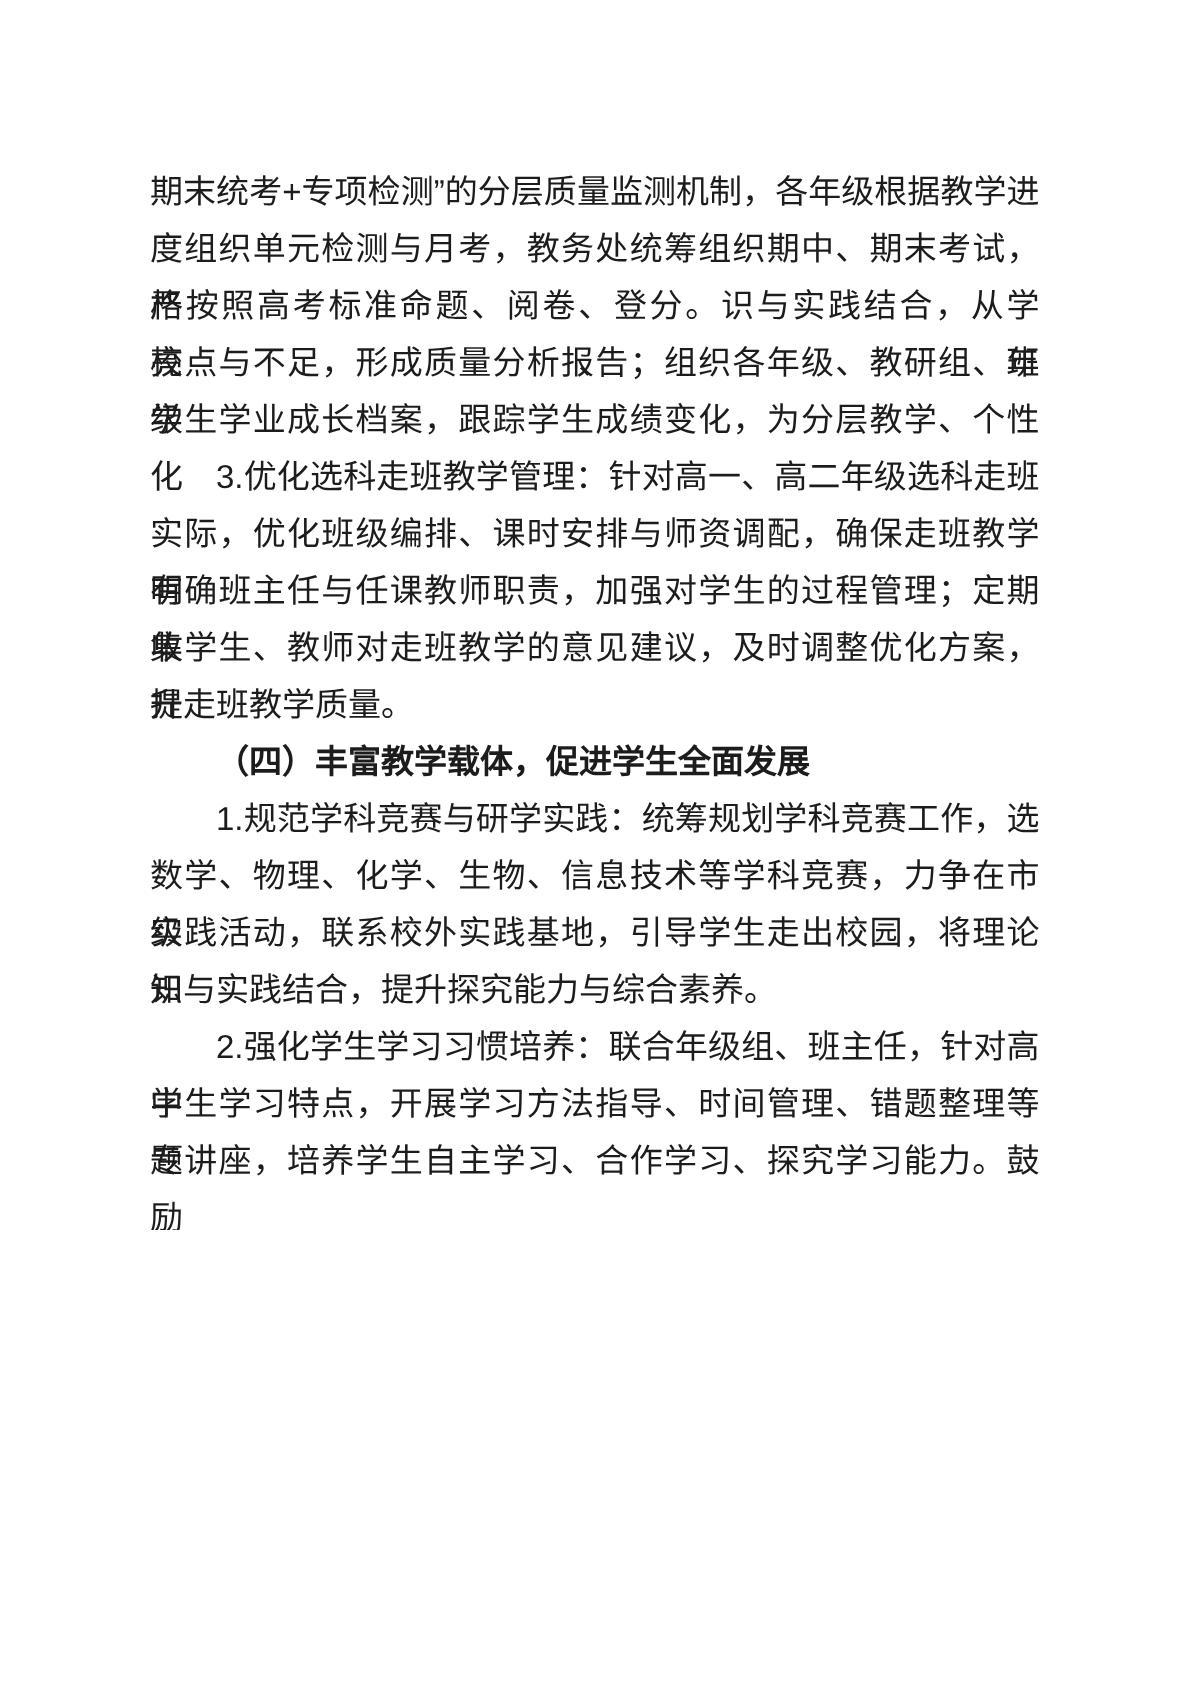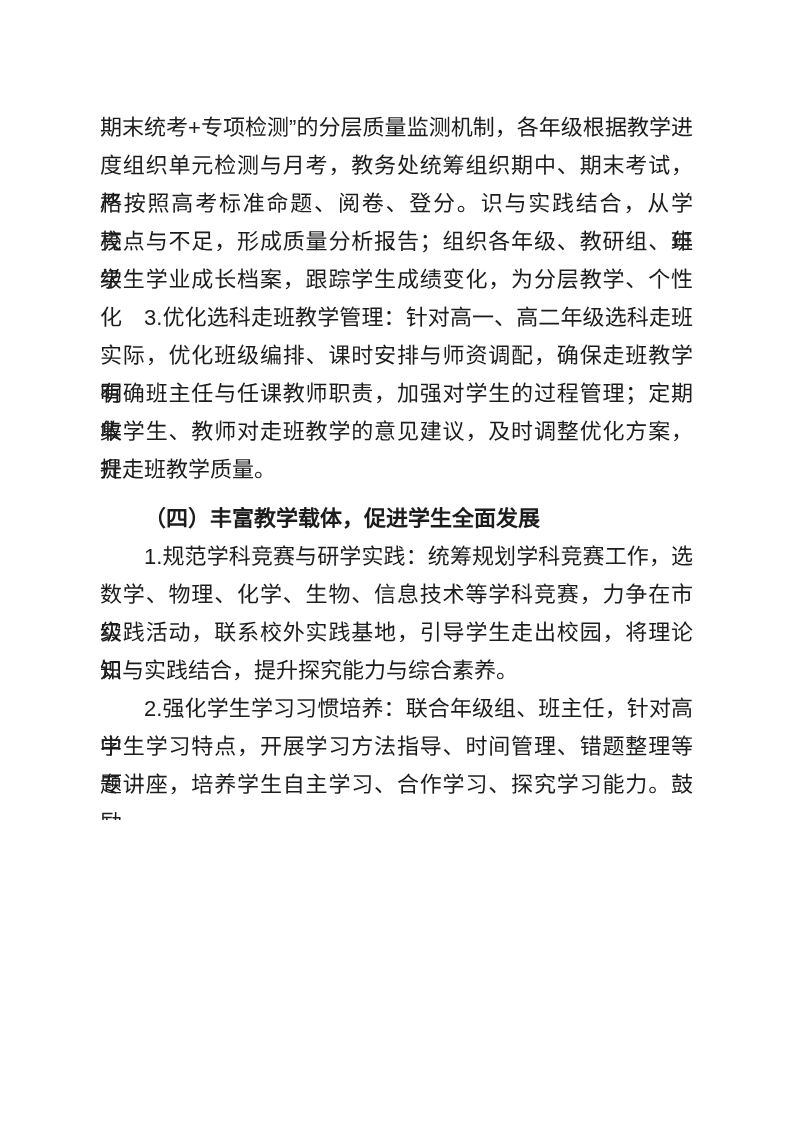--- a/index.html
+++ b/index.html
@@ -33,21 +33,20 @@
   .line.just {
     white-space: normal;
     text-align: justify;
     text-align-last: justify;
   }
   .line.ind {
     text-indent: 44px;
   }
   .line.bold {
     font-weight: bold;
-    margin-top: 11px;
   }
   .footer {
     position: absolute;
     top: 1033px;
     left: 0;
     right: 0;
     text-align: center;
     font-size: 19px;
     line-height: 28px;
   }

